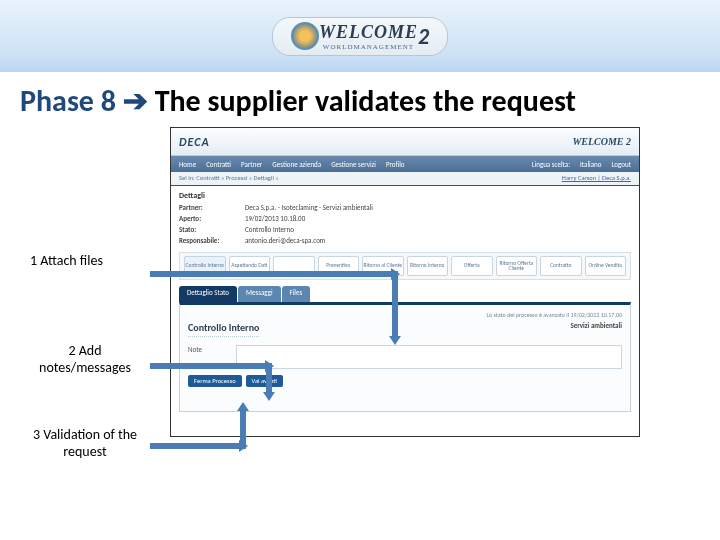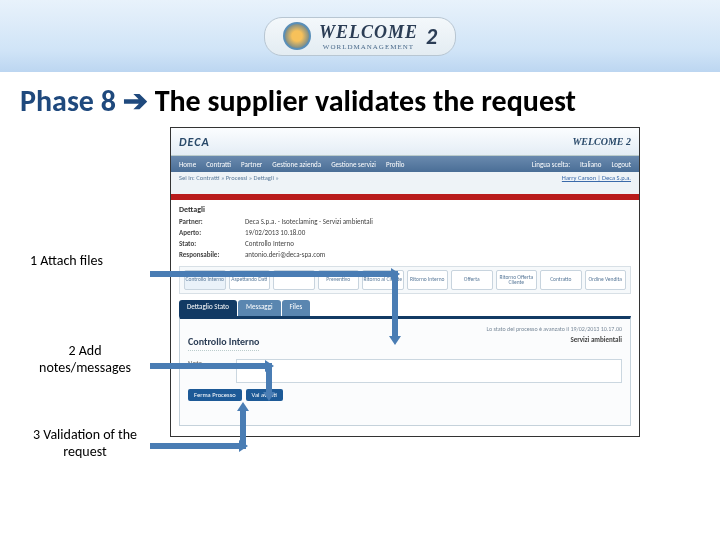--- a/index.html
+++ b/index.html
@@ -1,35 +1,35 @@
 <!DOCTYPE html>
 <html><head>
 <meta charset="utf-8">
 <style>
   * { margin: 0; padding: 0; box-sizing: border-box; }
   body { width: 720px; height: 540px; font-family: Calibri, Arial, sans-serif; background: #fff; }
   .top-band { height: 72px; background: linear-gradient(#e8f2fb, #d0e4f7 70%, #bcd6f1); display:flex; align-items:center; justify-content:center; }
-  .logo-pill { background: linear-gradient(#f4f8fb,#e3ecf2); border:1px solid #b8c6d2; border-radius: 18px; padding: 4px 18px; display:flex; align-items:center; gap:8px; }
+  .logo-pill { background: linear-gradient(#f4f8fb,#e3ecf2); border:1px solid #b8c6d2; border-radius: 18px; padding: 4px 18px; display:flex; align-items:center; gap:0; }
   .logo-icon { width:28px; height:28px; border-radius:50%; background: radial-gradient(#f7c15a 30%, #2a6aa8); border:2px solid #5a8fb8; position:relative; }
   .logo-text { font-family: Georgia, serif; font-size: 18px; color:#2b3d55; font-style:italic; font-weight:bold; letter-spacing:1px; }
   .logo-text .sub { font-size:7px; letter-spacing:1px; display:block; font-style:normal; font-weight:normal; text-align:center; color:#4a6a8a; }
   .logo-num { font-size:22px; font-weight:bold; color:#2b3d55; font-style:italic; }
   .heading { font-size: 30px; font-weight: bold; padding: 10px 20px 8px; }
   .heading .phase { color:#1f497d; }
   .heading .arrow { color:#1f497d; }
   .heading .rest { color:#000; }
   .content { position:relative; padding: 4px 20px 0 20px; height: 420px; }
   .screenshot { position:absolute; left:170px; top:0; width:470px; height:310px; border:1px solid #333; background:#fff; font-size:7px; color:#444; }
   .ss-hdr { height:28px; background:linear-gradient(#fbfdff,#e4edf5); border-bottom:1px solid #bcc; display:flex; align-items:center; justify-content:space-between; padding:0 8px; }
   .ss-deca { font-weight:bold; font-style:italic; font-size:12px; color:#2a4a6a; letter-spacing:1px; }
   .ss-logo2 { font-family:Georgia,serif; font-style:italic; font-weight:bold; font-size:10px; color:#2a4a6a; }
   .ss-nav { height:16px; background:linear-gradient(#6a8aae,#4a6e96); color:#fff; display:flex; align-items:center; gap:10px; padding:0 8px; font-size:7px; }
   .ss-nav .spacer{flex:1;}
   .ss-nav .logout{color:#fff;text-align:right;}
-  .ss-crumb { height:28px; background:#eef3f7; border-bottom:6px solid #b91c1c; padding:2px 8px; font-size:6.5px; color:#5a7a9a; }
+  .ss-crumb { height:14px; background:#eef3f7; border-bottom:1px solid #b91c1c; padding:2px 8px; font-size:6.5px; color:#5a7a9a; }
   .ss-crumb .right{float:right; color:#3a6aaa; text-decoration:underline;}
   .ss-title { padding:4px 8px 2px; font-weight:bold; font-size:8px; color:#333; }
   .ss-detail { padding:1px 8px; display:flex; gap:6px; }
   .ss-detail b{ width:60px; display:inline-block; font-size:7px; }
   .ss-chevrons { margin:6px 8px; height:28px; border:1px solid #d8e0e6; background:#f6f9fb; display:flex; align-items:center; gap:3px; padding:3px 4px; overflow:hidden;}
   .chev { flex:1; height:20px; background:#fff; border:1px solid #c8d4de; position:relative; font-size:5.5px; display:flex; align-items:center; justify-content:center; color:#5a7a9a; text-align:center; line-height:1; border-radius:2px;}
   .chev.active{background:#eaf2f9;}
   .ss-tabs { margin:0 8px; height:16px; display:flex; gap:1px; font-size:7px; }
   .ss-tab { background:#5a86b0; color:#fff; padding:2px 8px; border-radius:3px 3px 0 0; }
   .ss-tab.active { background:#123a64; }

